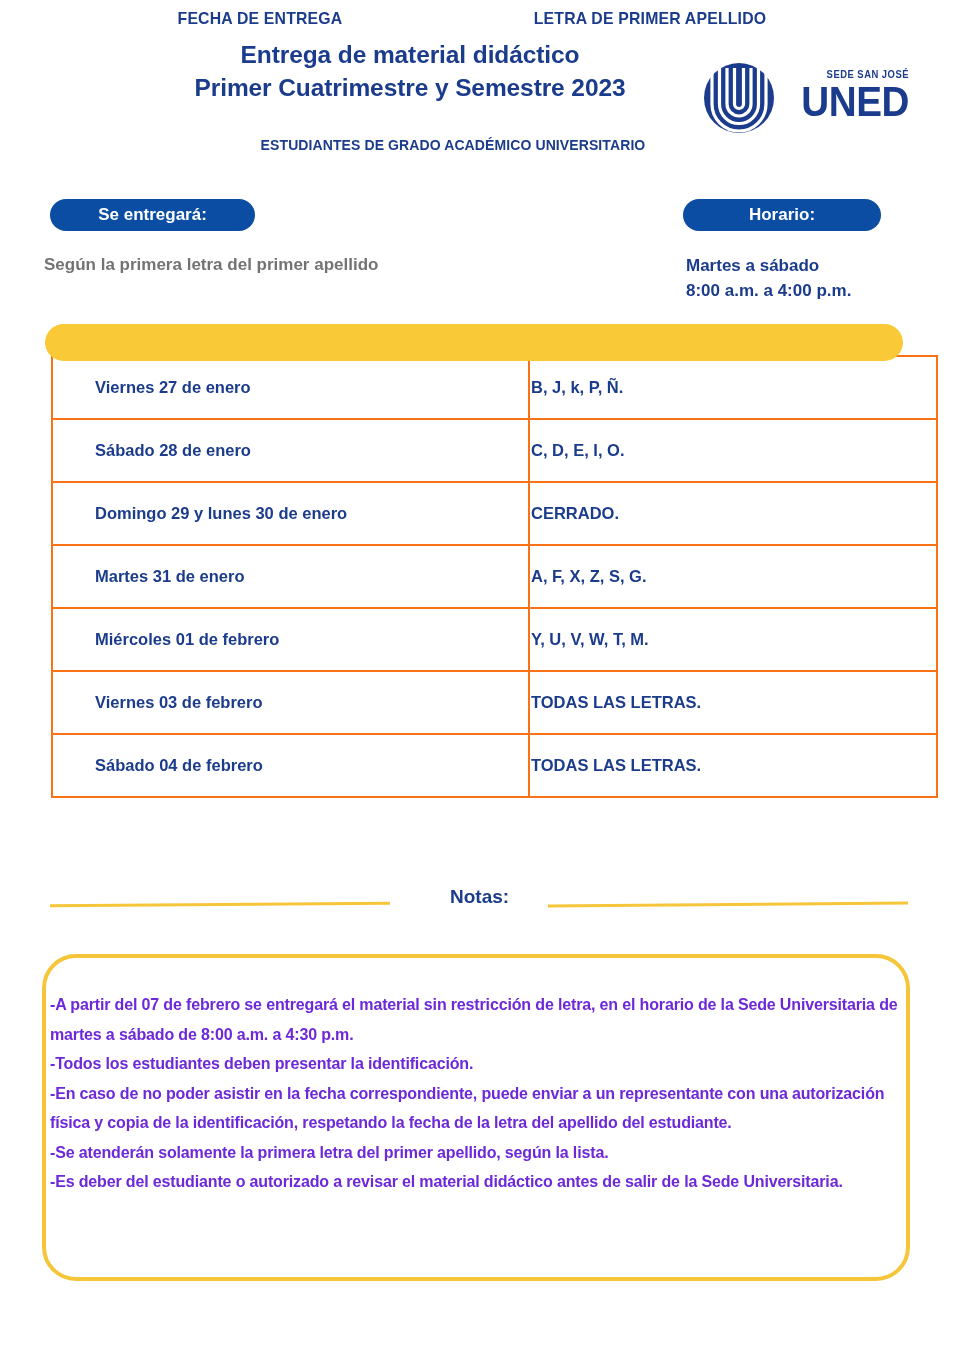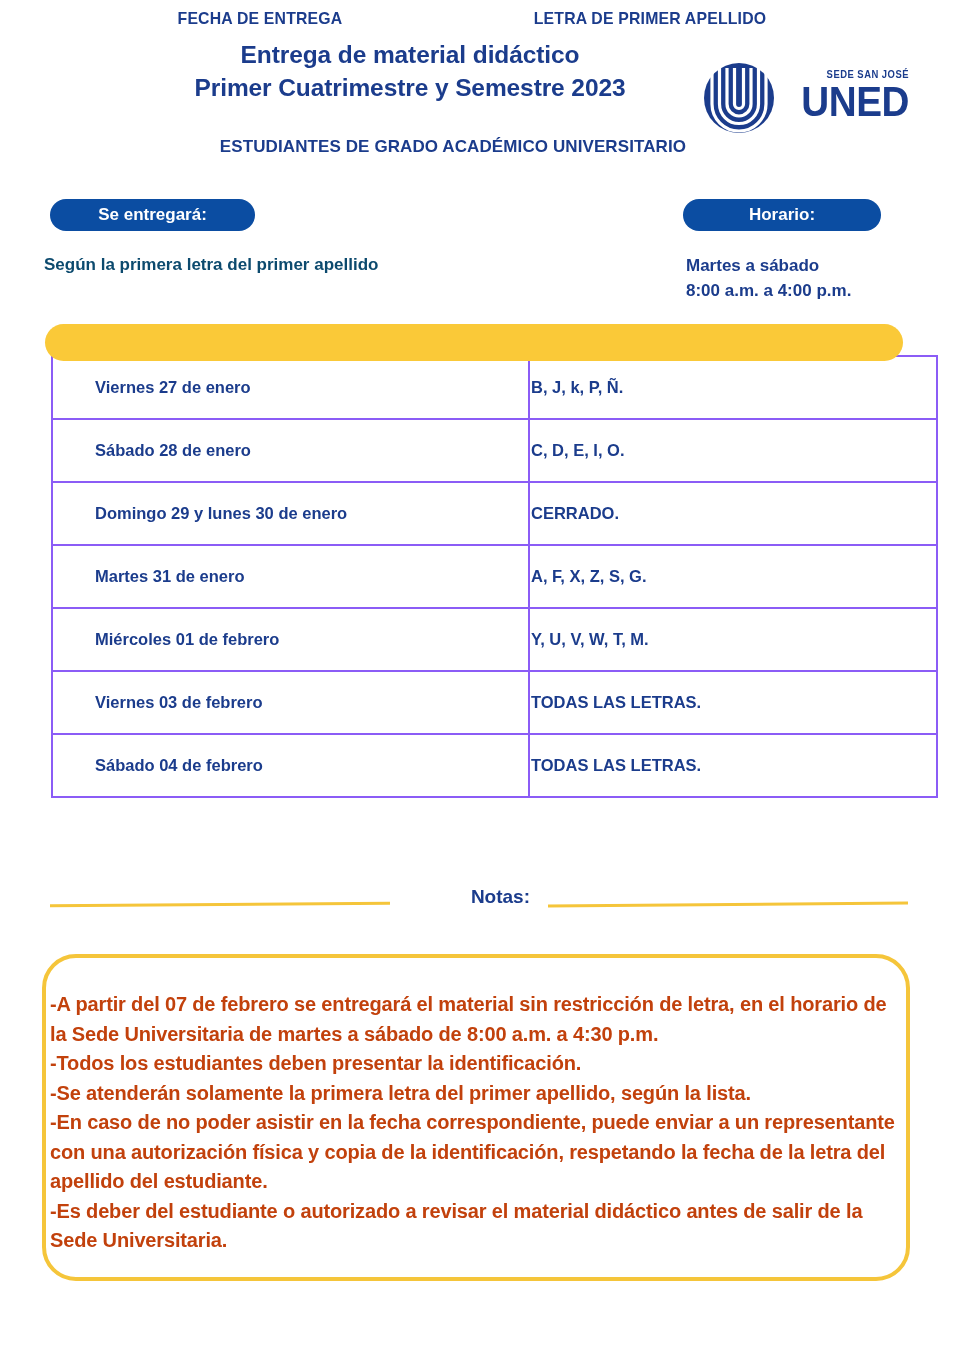--- a/index.html
+++ b/index.html
@@ -83,21 +83,21 @@
   }
 
   
   .subtitle {
     position: absolute;
     left: 0;
     top: 137px;
     width: 906px;
     text-align: center;
     color: #1B3C8C;
-    font-size: 17px;
+    font-size: 14px;
     font-weight: bold;
     letter-spacing: 0.1px;
   }
 
   
   .badge {
     position: absolute;
     background: #0B4DA2;
     border-radius: 22px;
     color: #ffffff;
@@ -108,21 +108,21 @@
     justify-content: center;
     height: 32px;
   }
   .badge-entrega { left: 50px;  top: 199px; width: 205px; }
   .badge-horario { left: 683px; top: 199px; width: 198px; }
 
   .info-left {
     position: absolute;
     left: 44px;
     top: 255px;
-    color: #0c4a6e;
+    color: #737373;
     font-size: 17px;
     font-weight: bold;
   }
   .info-right {
     position: absolute;
     left: 686px;
     top: 253px;
     color: #1B3C8C;
     font-size: 17px;
     font-weight: bold;
@@ -137,21 +137,21 @@
     width: 840px;
     height: 487px;
   }
   table.schedule {
     width: 840px;
     border-collapse: collapse;
     table-layout: fixed;
     border: 2px solid #808080;
   }
   table.schedule td {
-    border: 2px solid #8b5cf6;
+    border: 2px solid #f97316;
     height: 59px;
     vertical-align: middle;
     color: #1B3C8C;
     font-size: 16.5px;
     font-weight: bold;
   }
   td.col-date {
     width: 432px;
     padding-left: 42px;
     text-align: left;
@@ -188,24 +188,24 @@
   
   .notas-row {
     position: absolute;
     left: 50px;
     top: 886px;
     width: 860px;
     height: 34px;
   }
   .notas-label {
     position: absolute;
-    left: 380px;
+    left: 400px;
     top: 0;
     width: 100px;
-    text-align: right;
+    text-align: left;
     color: #1B3C8C;
     font-size: 19px;
     font-weight: bold;
   }
   .notas-line {
     position: absolute;
     height: 3px;
     background: #F5C53A;
     top: 17px;
   }
@@ -221,22 +221,22 @@
     height: 327px;
     border: 4px solid #F5C53A;
     border-radius: 34px;
     box-sizing: border-box;
   }
   .notes-text {
     position: absolute;
     left: 50px;
     top: 990px;
     width: 856px;
-    color: #c2410c;
-    font-size: 20px;
+    color: #6d28d9;
+    font-size: 16px;
     font-weight: bold;
     line-height: 29.5px;
     letter-spacing: -0.15px;
   }
   .notes-text p { margin: 0; }
 </style>
 </head>
 <body>
 
 <div class="header">
@@ -317,16 +317,16 @@
 <div class="notas-row">
   <div class="notas-line left"></div>
   <div class="notas-label">Notas:</div>
   <div class="notas-line right"></div>
 </div>
 
 <div class="notes-box"></div>
 <div class="notes-text">
     <p>-A partir del 07 de febrero se entregará el material sin restricción de letra, en el horario de la Sede Universitaria de martes a sábado de 8:00 a.m. a 4:30 p.m.</p>
     <p>-Todos los estudiantes deben presentar la identificación.</p>
+    <p>-En caso de no poder asistir en la fecha correspondiente, puede enviar a un representante con una autorización física y copia de la identificación, respetando la fecha de la letra del apellido del estudiante.</p>
     <p>-Se atenderán solamente la primera letra del primer apellido, según la lista.</p>
-    <p>-En caso de no poder asistir en la fecha correspondiente, puede enviar a un representante con una autorización física y copia de la identificación, respetando la fecha de la letra del apellido del estudiante.</p>
     <p>-Es deber del estudiante o autorizado a revisar el material didáctico antes de salir de la Sede Universitaria.</p>
   </div>
 
 </body></html>

